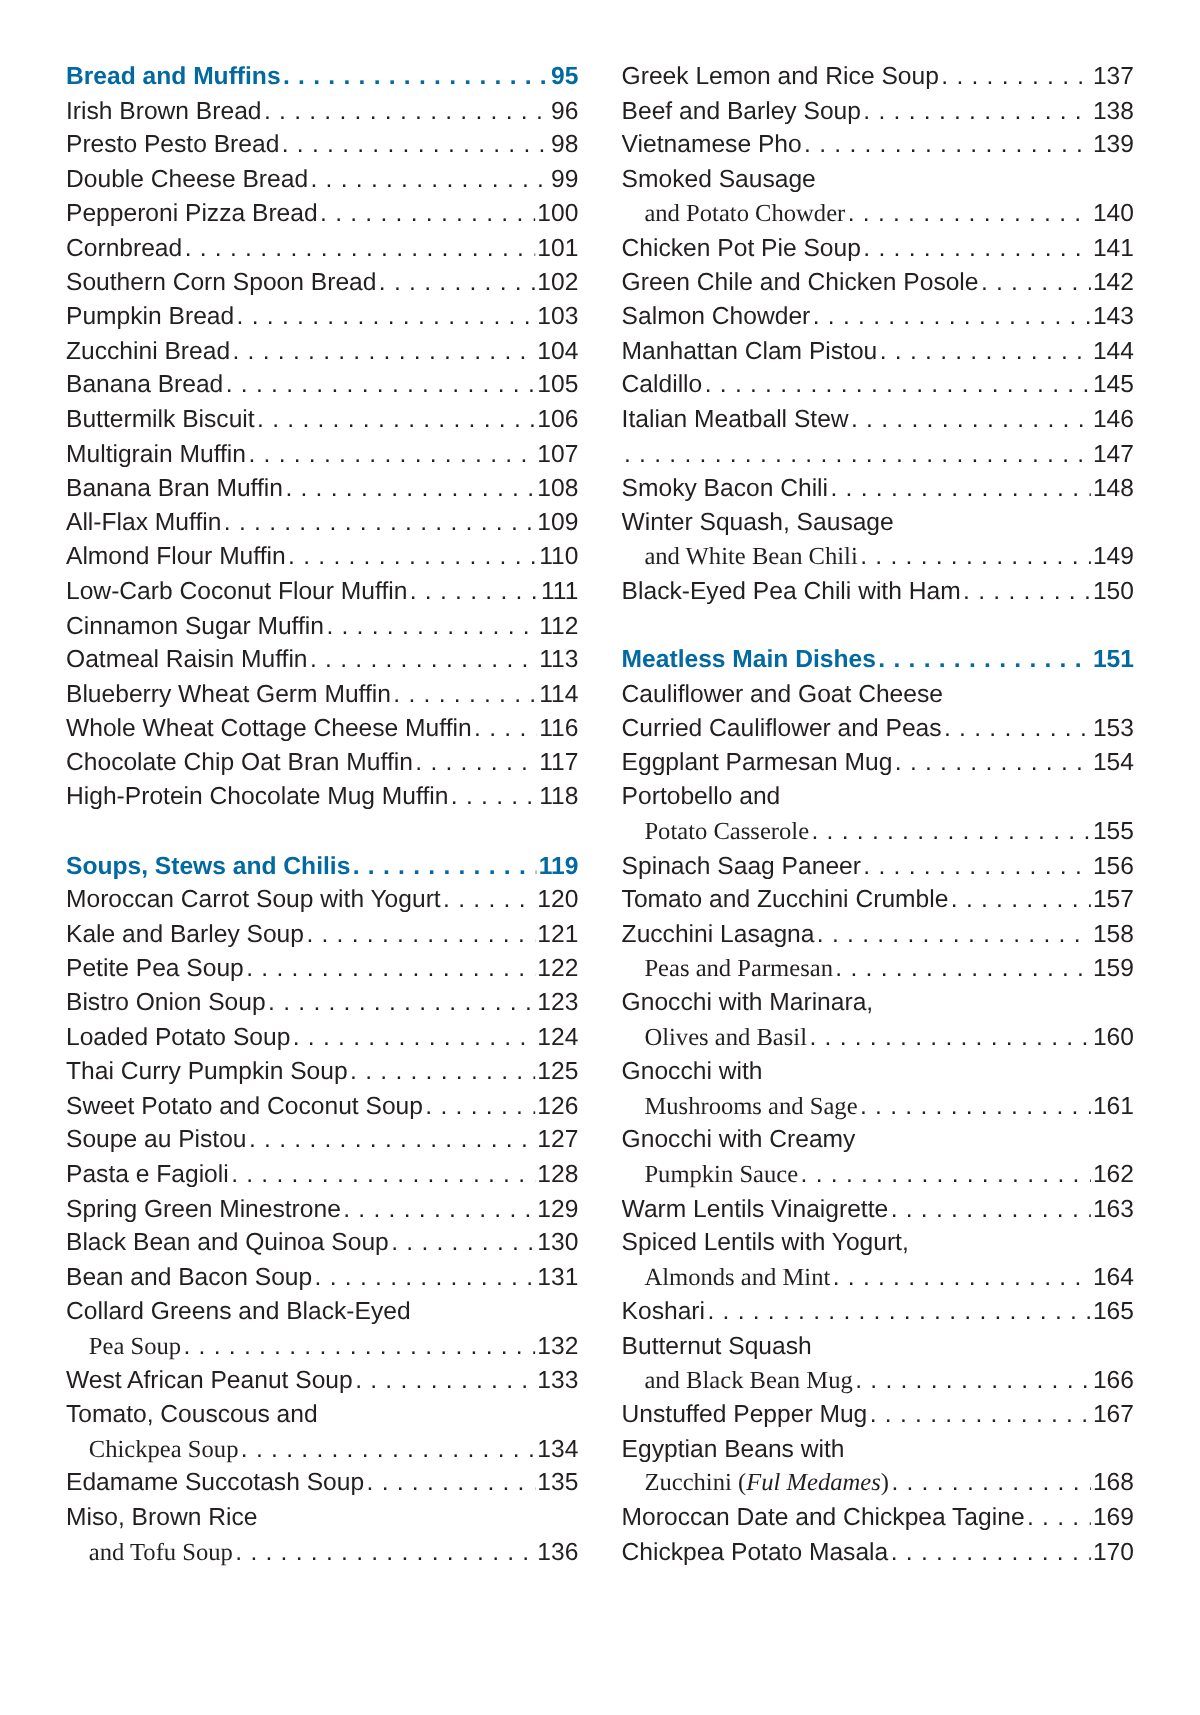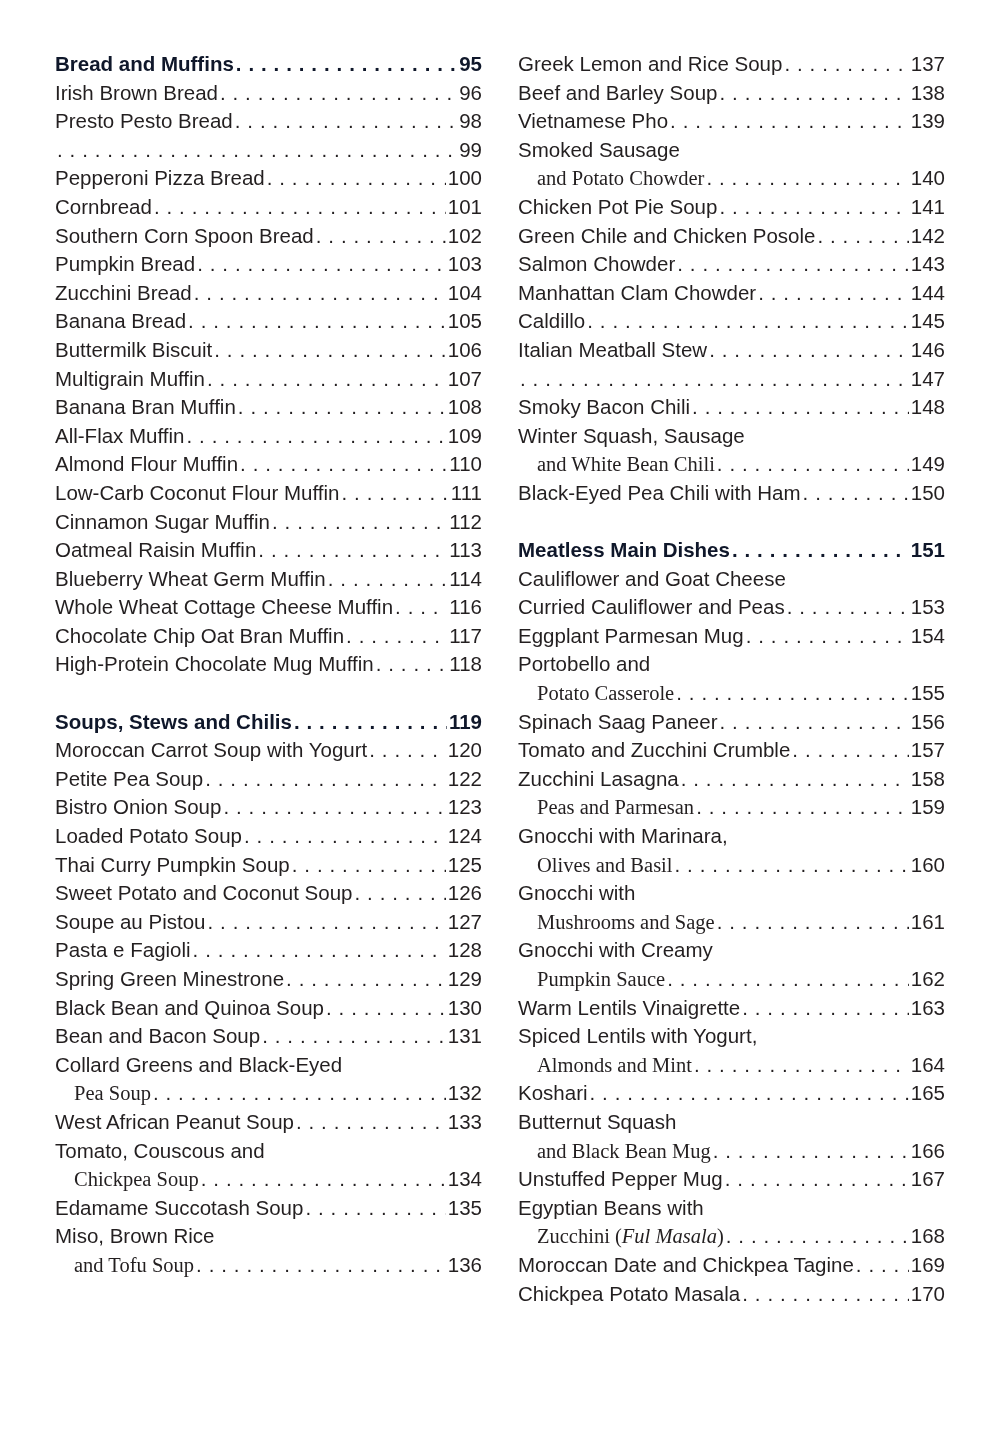--- a/index.html
+++ b/index.html
@@ -8,21 +8,21 @@
   .col { position: absolute; top: 50px; width: 427px; }
   .col.left { left: 55px; }
   .col.right { left: 518px; }
   .line { height: 28.6px; line-height: 28.6px; font-size: 20.5px; display: flex;
           align-items: baseline; white-space: nowrap; overflow: hidden; }
   .line .t { flex: 0 0 auto; }
   .line .dots { flex: 1 1 auto; overflow: hidden; margin: 0 2px; }
   .line .dots::before { content: ". . . . . . . . . . . . . . . . . . . . . . . . . . . . . . . . . . . . . . . . . . . . . . . . . . . . . . . . . . . . . . . . . . . . . . . . . . . . ."; letter-spacing: 0.6px; }
   .line .p { flex: 0 0 auto; }
   .line.indent .t { padding-left: 19px; font-family: Liberation Serif, serif; }
-  .line.head { color: #0f172a; font-weight: bold; }
+  .line.head { color: #0369a1; font-weight: bold; }
   .gap { height: 28.6px; }
   i { font-style: italic; }
 </style>
 </head>
 <body>
 
 <div class="col left" id="col-left">
     <div class="line head">
       <span class="t">Bread and Muffins</span>
       <span class="dots"></span>
@@ -32,20 +32,21 @@
       <span class="t">Irish Brown Bread</span>
       <span class="dots"></span>
       <span class="p">96</span>
     </div>
     <div class="line">
       <span class="t">Presto Pesto Bread</span>
       <span class="dots"></span>
       <span class="p">98</span>
     </div>
     <div class="line">
+      <span class="t">Double Cheese Bread</span>
       <span class="dots"></span>
       <span class="p">99</span>
     </div>
     <div class="line">
       <span class="t">Pepperoni Pizza Bread</span>
       <span class="dots"></span>
       <span class="p">100</span>
     </div>
     <div class="line">
       <span class="t">Cornbread</span>
@@ -137,20 +138,25 @@
       <span class="t">Soups, Stews and Chilis</span>
       <span class="dots"></span>
       <span class="p">119</span>
     </div>
     <div class="line">
       <span class="t">Moroccan Carrot Soup with Yogurt</span>
       <span class="dots"></span>
       <span class="p">120</span>
     </div>
     <div class="line">
+      <span class="t">Kale and Barley Soup</span>
+      <span class="dots"></span>
+      <span class="p">121</span>
+    </div>
+    <div class="line">
       <span class="t">Petite Pea Soup</span>
       <span class="dots"></span>
       <span class="p">122</span>
     </div>
     <div class="line">
       <span class="t">Bistro Onion Soup</span>
       <span class="dots"></span>
       <span class="p">123</span>
     </div>
     <div class="line">
@@ -261,21 +267,21 @@
       <span class="t">Green Chile and Chicken Posole</span>
       <span class="dots"></span>
       <span class="p">142</span>
     </div>
     <div class="line">
       <span class="t">Salmon Chowder</span>
       <span class="dots"></span>
       <span class="p">143</span>
     </div>
     <div class="line">
-      <span class="t">Manhattan Clam Chowder</span>
+      <span class="t">Manhattan Clam Pistou</span>
       <span class="dots"></span>
       <span class="p">144</span>
     </div>
     <div class="line">
       <span class="t">Caldillo</span>
       <span class="dots"></span>
       <span class="p">145</span>
     </div>
     <div class="line">
       <span class="t">Italian Meatball Stew</span>
@@ -403,21 +409,21 @@
     </div>
     <div class="line">
       <span class="t">Unstuffed Pepper Mug</span>
       <span class="dots"></span>
       <span class="p">167</span>
     </div>
     <div class="line plain">
       <span class="t">Egyptian Beans with</span>
     </div>
     <div class="line indent">
-      <span class="t">Zucchini (<i>Ful Masala</i>)</span>
+      <span class="t">Zucchini (<i>Ful Medames</i>)</span>
       <span class="dots"></span>
       <span class="p">168</span>
     </div>
     <div class="line">
       <span class="t">Moroccan Date and Chickpea Tagine</span>
       <span class="dots"></span>
       <span class="p">169</span>
     </div>
     <div class="line">
       <span class="t">Chickpea Potato Masala</span>

